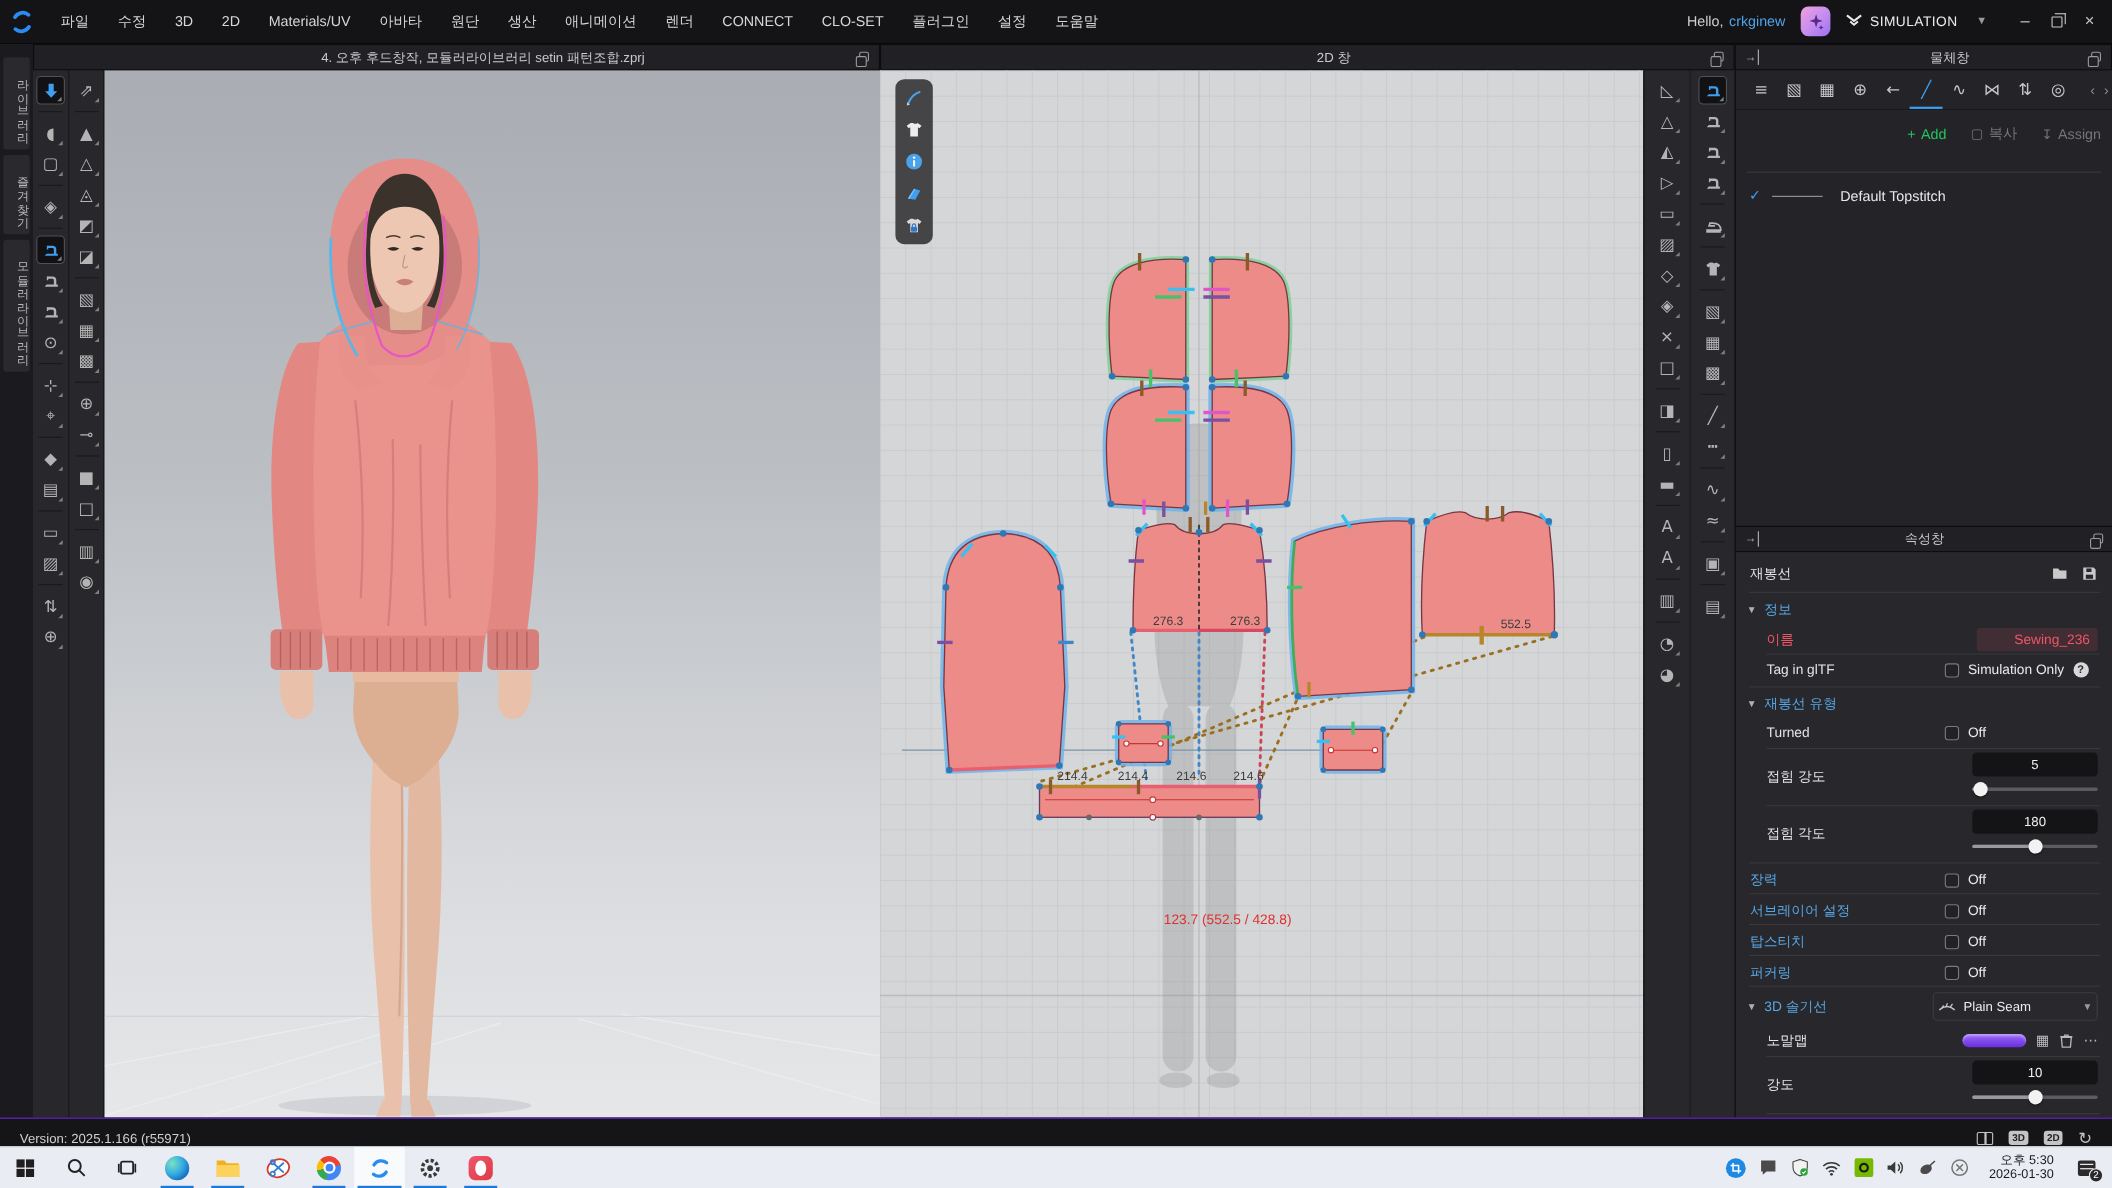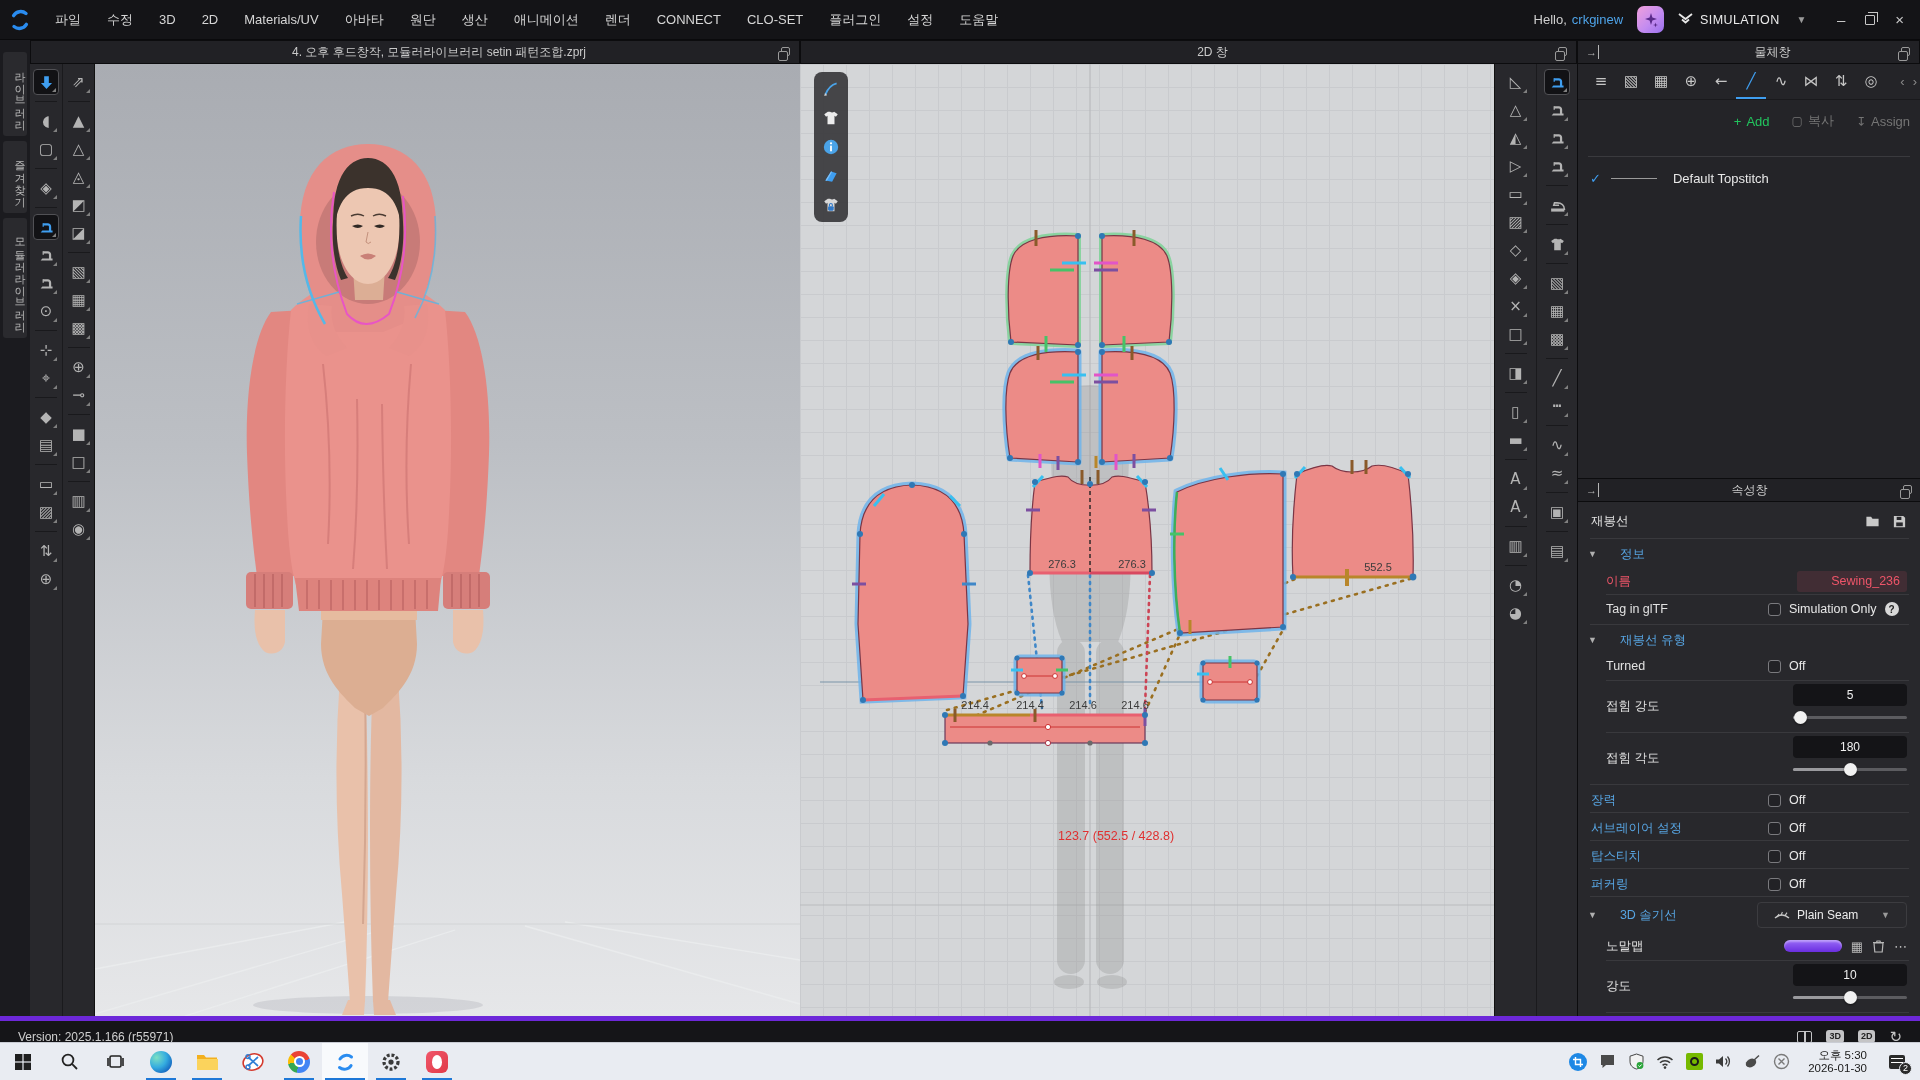--- a/index.html
+++ b/index.html
@@ -74,44 +74,44 @@
   .obdivider{position:absolute;left:10px;right:10px;top:92px;height:1px;background:#3a3a3e;}
   .oblist-item{position:absolute;left:0;top:100px;width:343px;height:28px;display:flex;align-items:center;font-size:13px;color:#e8e8e8;}
   .oblist-item .chkmark{color:#3f9ef0;margin:0 10px 0 12px;font-size:13px;}
   .line-swatch{width:46px;height:0;border-top:1.6px solid #9a9a9a;margin-right:16px;}
 
   .prop-strip{position:absolute;left:0;top:414px;width:343px;height:24px;background:#212125;border-top:1px solid #0c0c0e;border-bottom:1px solid #0c0c0e;display:flex;align-items:center;justify-content:center;font-size:12px;color:#c9c9c9;}
   .prop-strip .popout{position:absolute;right:9px;top:6px;}
   .prop-strip .collapse-ic{top:4px;}
   .props{position:absolute;left:0;top:438px;width:343px;bottom:0;background:#28282c;font-size:12.5px;}
   .prow{position:absolute;left:0;width:343px;display:flex;align-items:center;}
-  .plabel{color:#e2e2e2;margin-left:16px;}
+  .plabel{color:#e2e2e2;}
   .plabel.blue{color:#57a5e3;}
   .plabel.red{color:#ef5569;}
   .sec-arrow{color:#b0b0b0;font-size:9px;margin:0 7px 0 10px;}
   .ind1{margin-left:28px;}
   .pdiv{position:absolute;left:12px;right:12px;height:1px;background:#39393d;}
   .rctrl{position:absolute;left:190px;display:flex;align-items:center;gap:8px;}
   .chk{width:13px;height:13px;border:1px solid #7a7a7e;border-radius:3px;background:#222226;}
   .offtxt{color:#e8e8e8;}
   .valbox{position:absolute;right:14px;width:114px;height:22px;background:#141417;border-radius:4px;color:#f0f0f0;display:flex;align-items:center;justify-content:center;font-size:12px;}
   .slider{position:absolute;right:14px;width:114px;height:3px;background:#5c5c60;border-radius:2px;}
   .slider .fill{position:absolute;left:0;top:0;height:3px;background:#9a9a9e;border-radius:2px;}
   .slider .knob{position:absolute;top:-5px;width:13px;height:13px;border-radius:50%;background:#f2f2f2;box-shadow:0 1px 2px rgba(0,0,0,.5);}
   .nameval{position:absolute;right:14px;width:110px;height:21px;background:rgba(239,85,105,.13);border-radius:3px;color:#ef5569;display:flex;align-items:center;justify-content:flex-end;padding-right:7px;font-size:12.5px;text-align:center;}
   .qmark{width:14px;height:14px;border-radius:50%;background:#d8d8d8;color:#222;font-size:10px;font-weight:bold;display:flex;align-items:center;justify-content:center;}
-  .dropdown{position:absolute;right:14px;width:150px;height:26px;background:#29292d;border:1px solid #3c3c40;border-radius:4px;display:flex;align-items:center;padding:0 16px;gap:7px;color:#ececec;font-size:12px;}
+  .dropdown{position:absolute;right:14px;width:150px;height:26px;background:#29292d;border:1px solid #3c3c40;border-radius:4px;display:flex;align-items:center;padding:0 4px;gap:7px;color:#ececec;font-size:12px;}
   .dropdown .caret{margin-left:auto;color:#9a9a9a;font-size:9px;}
   .nm-swatch{width:58px;height:12px;border-radius:6px;background:linear-gradient(180deg,#9a6cf8 0%,#6a2ee0 100%);box-shadow:inset 0 2px 2px rgba(255,255,255,.35);}
   .nm-cluster{position:absolute;right:14px;display:flex;align-items:center;gap:9px;color:#b8b8b8;font-size:13px;}
   .fsave{display:flex;gap:12px;position:absolute;right:14px;color:#c9c9c9;}
   .fsave svg{width:15px;height:15px;}
 
   
-  .statusbar{position:absolute;left:0;top:1016px;width:1920px;height:36px;background:#151518;border-top:5px solid #6d28d9;display:flex;align-items:center;font-size:12px;color:#cfcfcf;}
+  .statusbar{position:absolute;left:0;top:1016px;width:1920px;height:36px;background:#151518;border-top:1px solid #6d28d9;display:flex;align-items:center;font-size:12px;color:#cfcfcf;}
   .version{margin-left:18px;}
   .sb-icons{margin-left:auto;display:flex;align-items:center;gap:14px;padding-right:18px;color:#c4c4c4;}
   .badge{background:#c4c4c6;color:#222;font-size:9px;font-weight:bold;border-radius:3px;padding:2px 3px;line-height:9px;}
   .splitic{width:15px;height:12px;border:1.4px solid #c4c4c6;border-radius:2px;position:relative;}
   .splitic::before{content:'';position:absolute;left:6px;top:0;width:1.4px;height:10px;background:#c4c4c6;}
 
   .taskbar{position:absolute;left:0;top:1042px;width:1920px;height:38px;background:#e9ecf2;border-top:1px solid #c9ccd4;display:flex;align-items:center;}
   .tb-apps{display:flex;align-items:center;height:38px;}
   .tapp{width:46px;height:38px;display:flex;align-items:center;justify-content:center;position:relative;}
   .tapp.activeapp{background:#f8fafc;}

